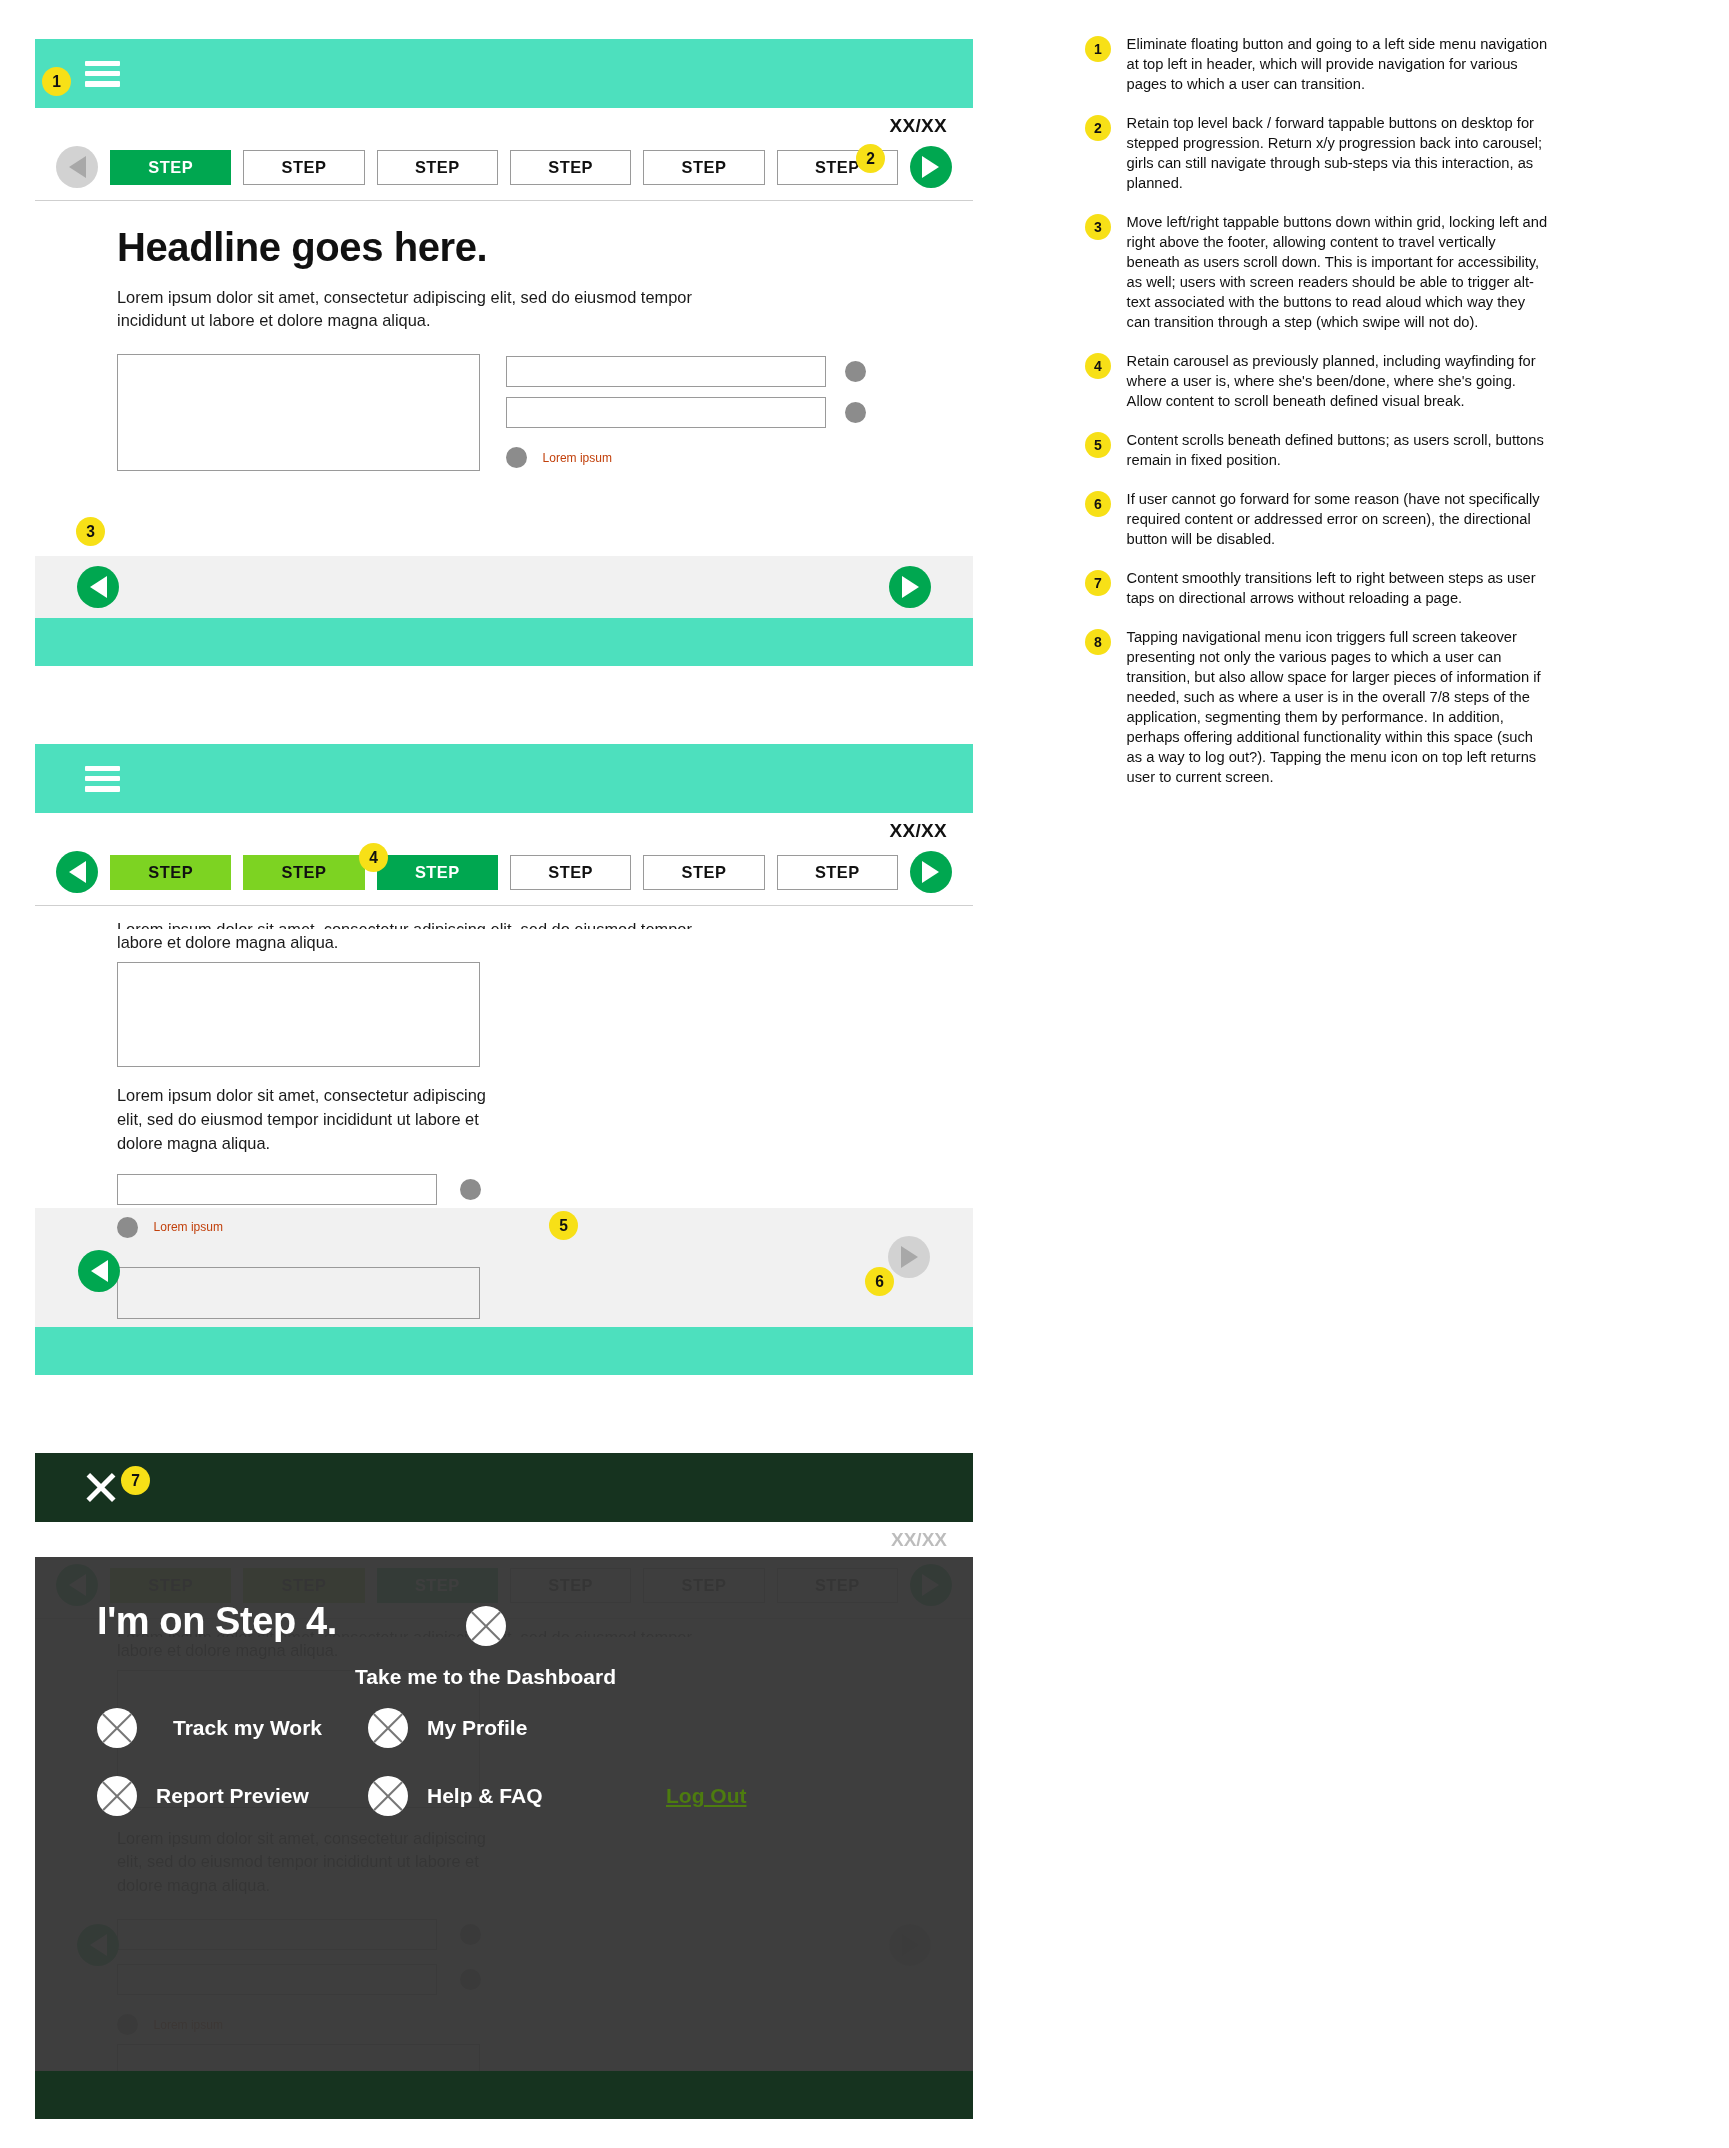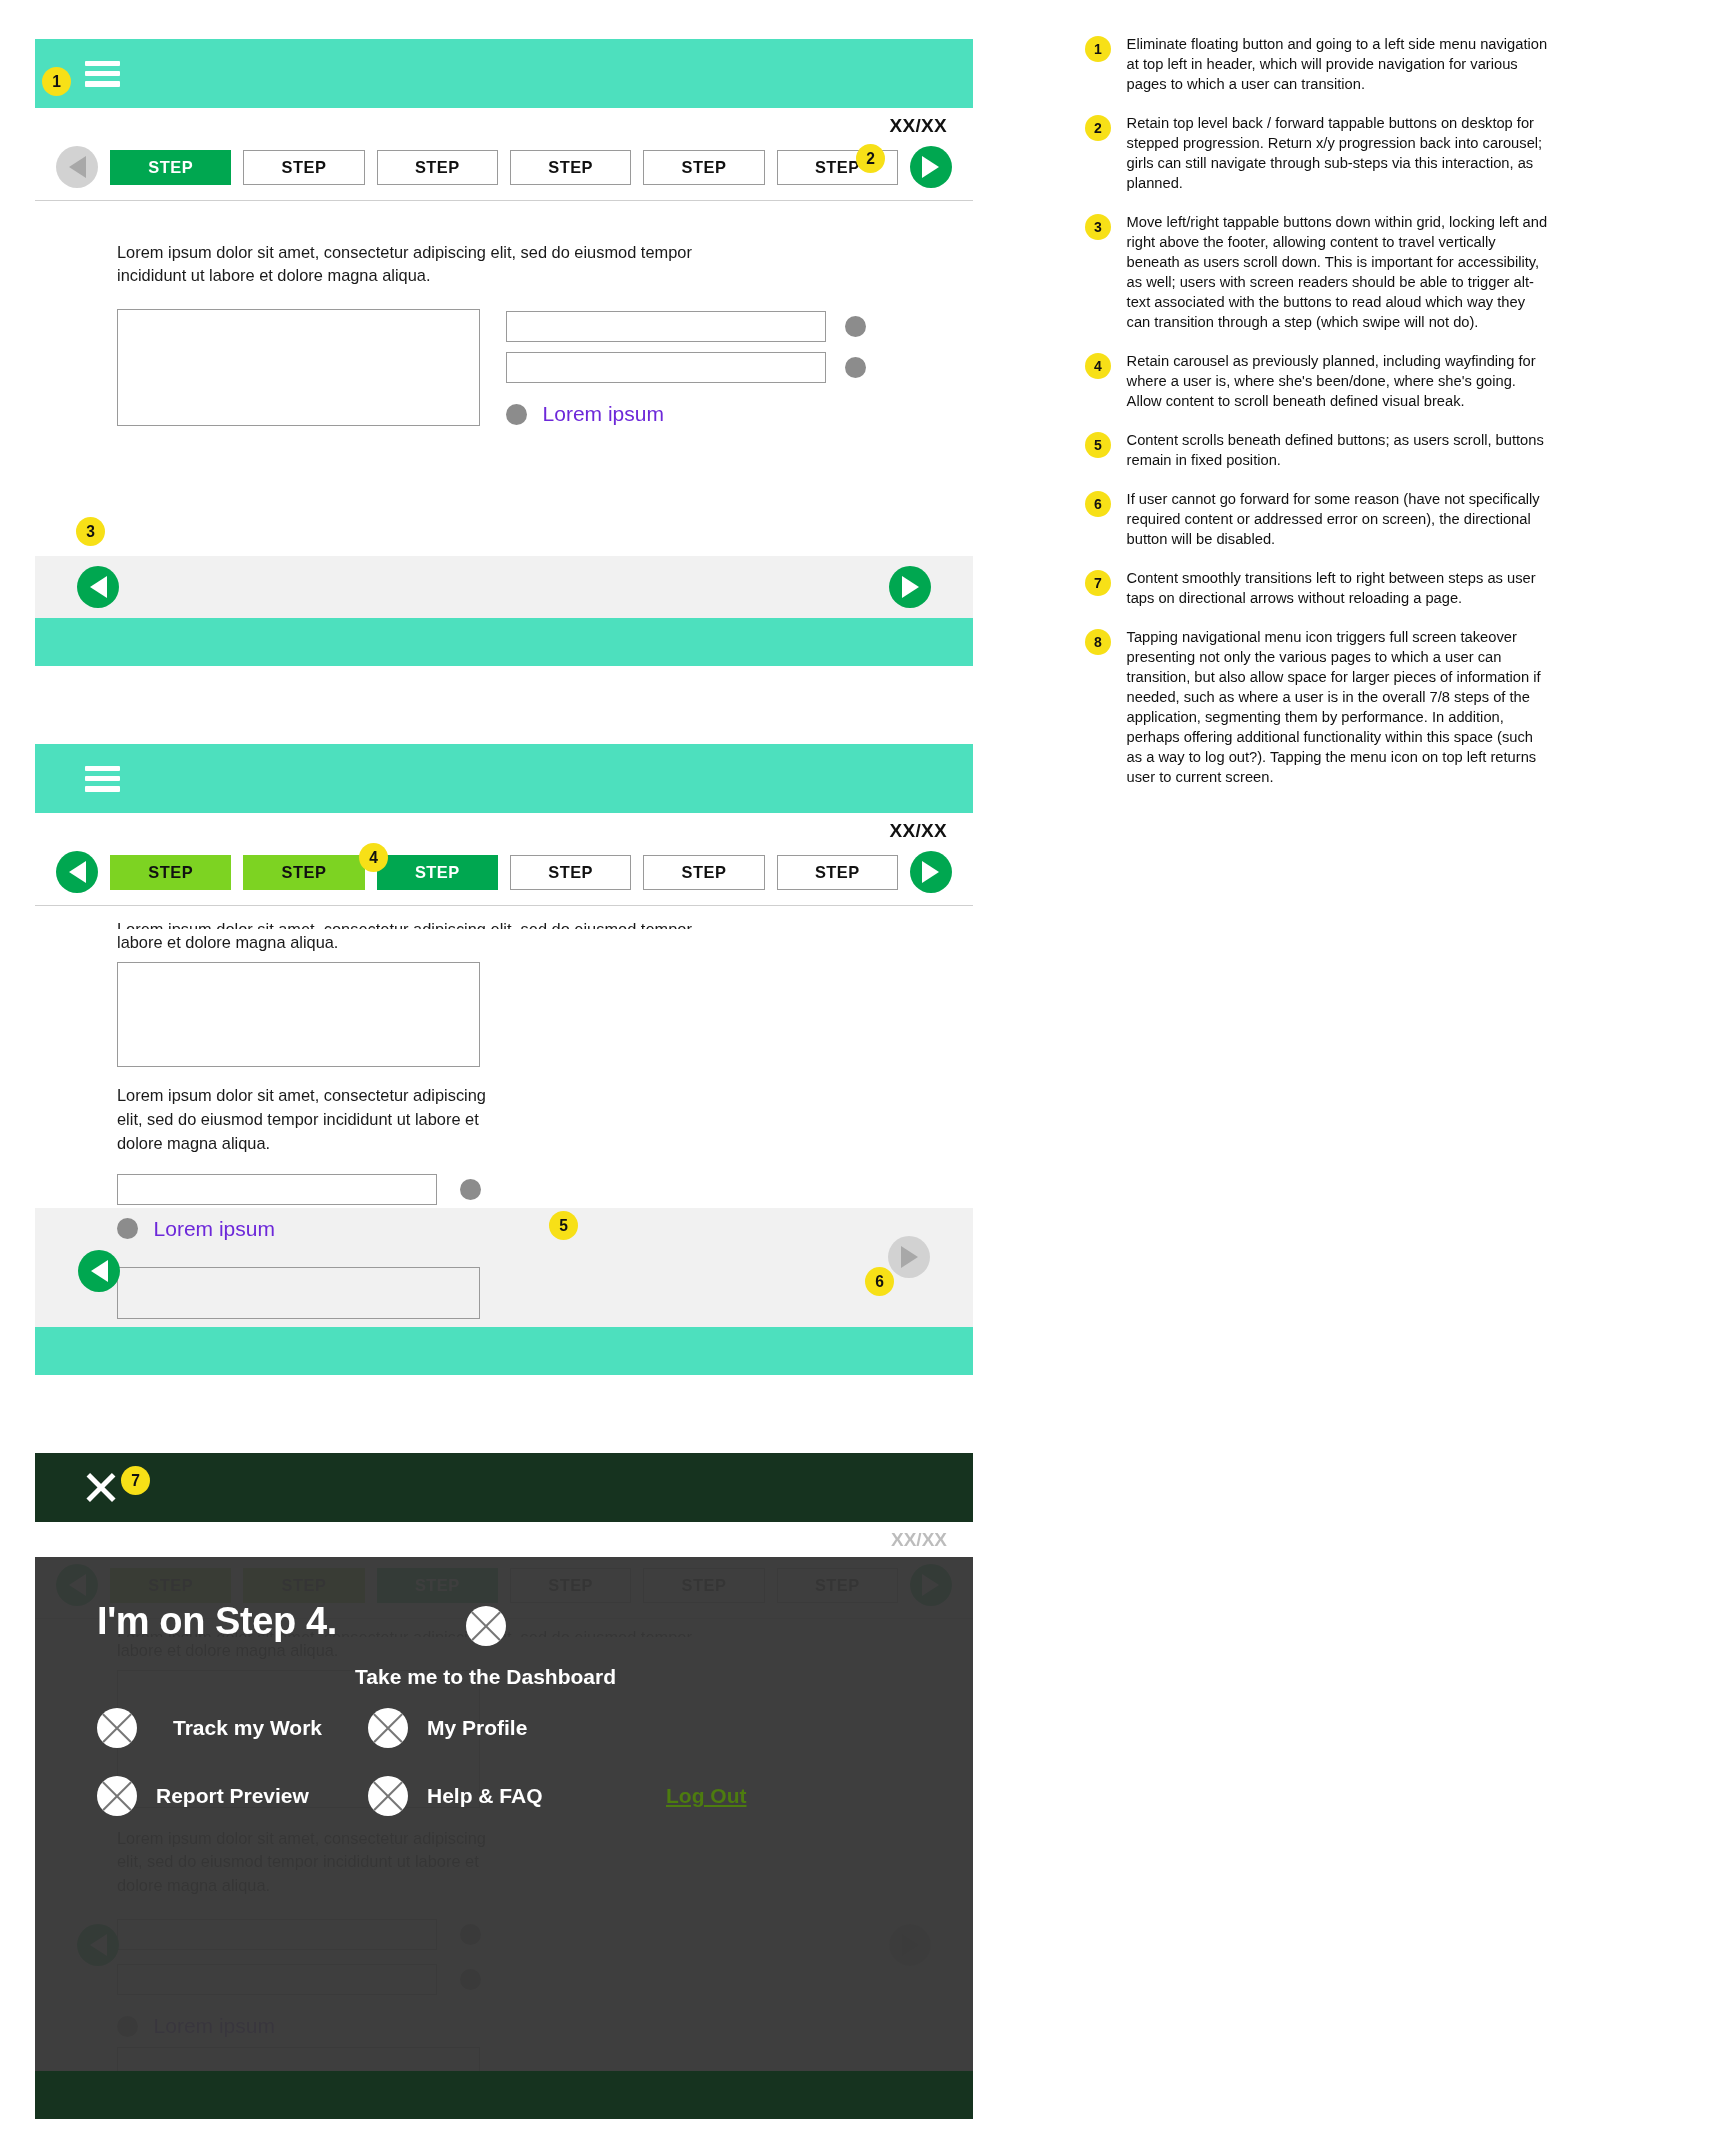--- a/index.html
+++ b/index.html
@@ -116,21 +116,21 @@
   .field-line { display: flex; align-items: center; gap: 19px; }
   .text-input {
     width: 320px; height: 31px;
     border: 0.9px solid #9a9a9a; background: #ffffff;
   }
   .dot {
     width: 21px; height: 21px; border-radius: 50%;
     background: #8c8c8c; flex: 0 0 21px;
   }
   .dot-row { display: flex; align-items: center; gap: 15.6px; padding-top: 8.6px; }
-  .dot-label { font-size: 21px; color: #6d28d9; }
+  .dot-label { font-size: 12px; color: #c2410c; }
 
   
   .nav-band {
     position: absolute; left: 0; right: 0; bottom: 48px;
     height: 62px; background: #f1f1f1;
     display: flex; align-items: center; justify-content: space-between;
     padding: 0 42px;
   }
 
   
@@ -259,20 +259,21 @@
         <div class="step-btn">STEP</div>
         <div class="step-btn">STEP</div>
         <div class="step-btn">STEP</div>
         <div class="nav-arrow active right">
             <div class="tri"></div>
           </div>
       </div>
     </div>
 
     <div class="content">
+      <div class="headline">Headline goes here.</div>
       <div class="body-copy">Lorem ipsum dolor sit amet, consectetur adipiscing elit, sed do eiusmod tempor incididunt ut labore et dolore magna aliqua.</div>
       <div class="form-row">
         <div class="img-box"></div>
         <div class="fields-col">
           <div class="field-line">
             <div class="text-input"></div>
             <div class="dot"></div>
           </div>
           <div class="field-line">
             <div class="text-input"></div>

